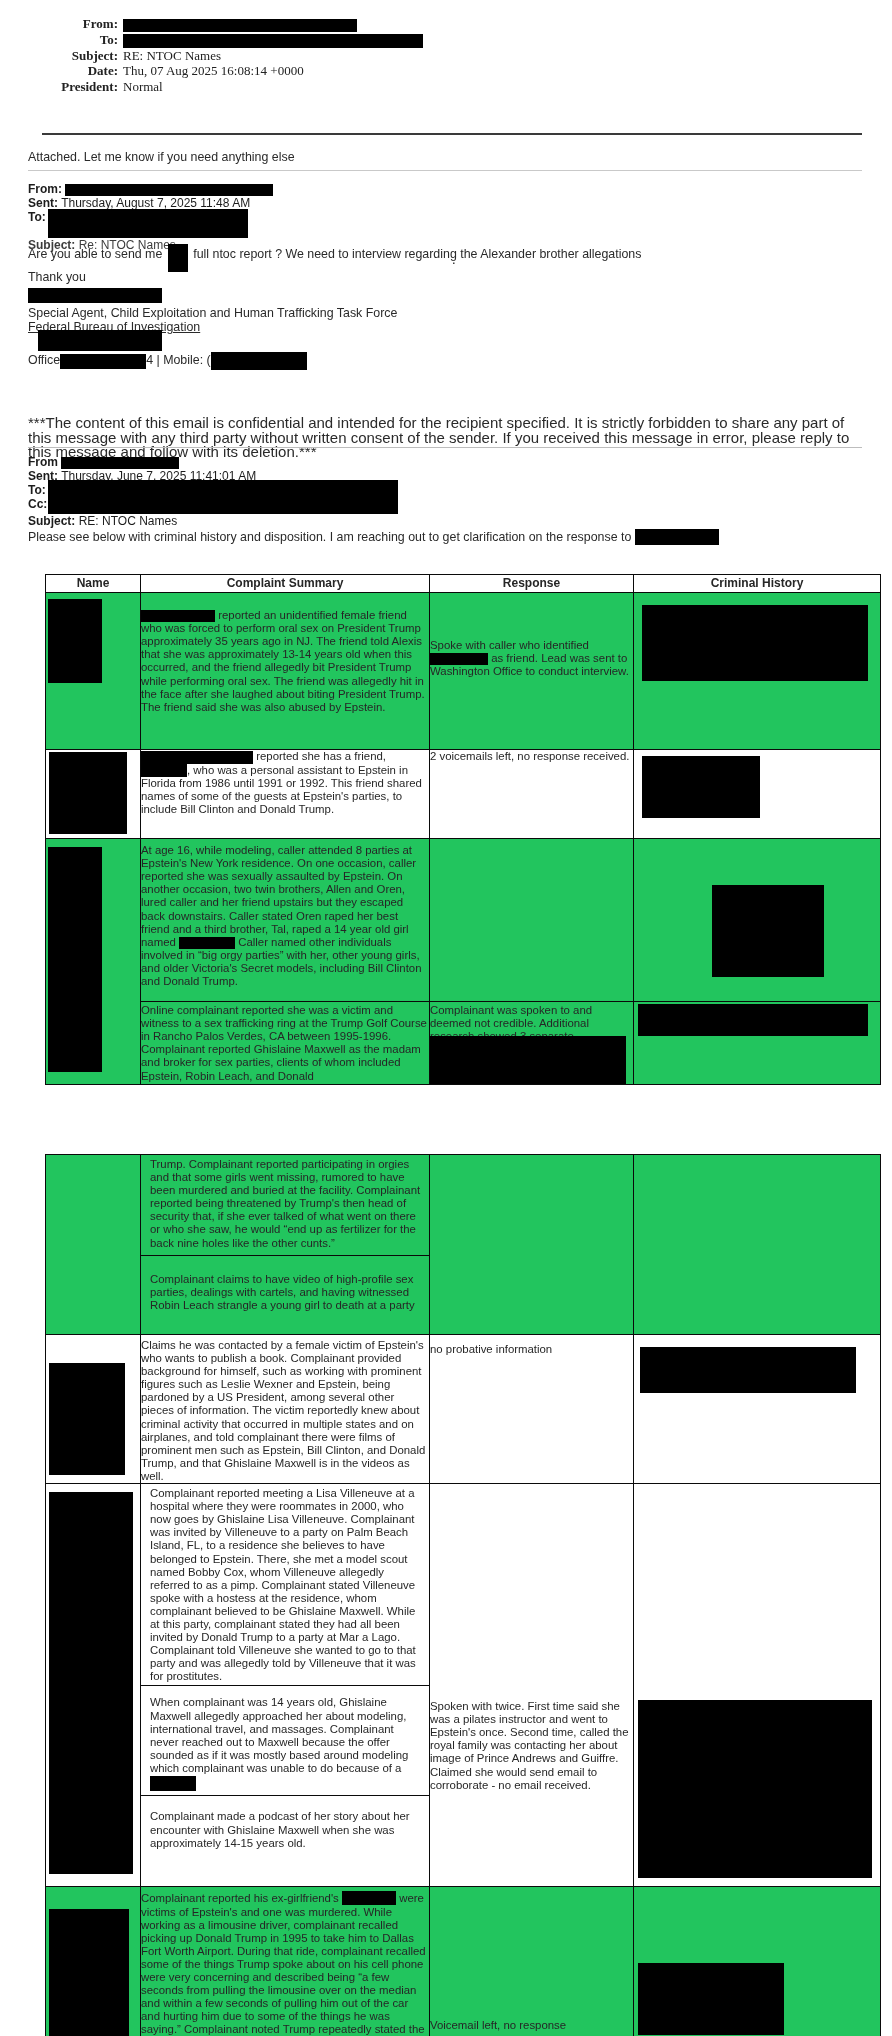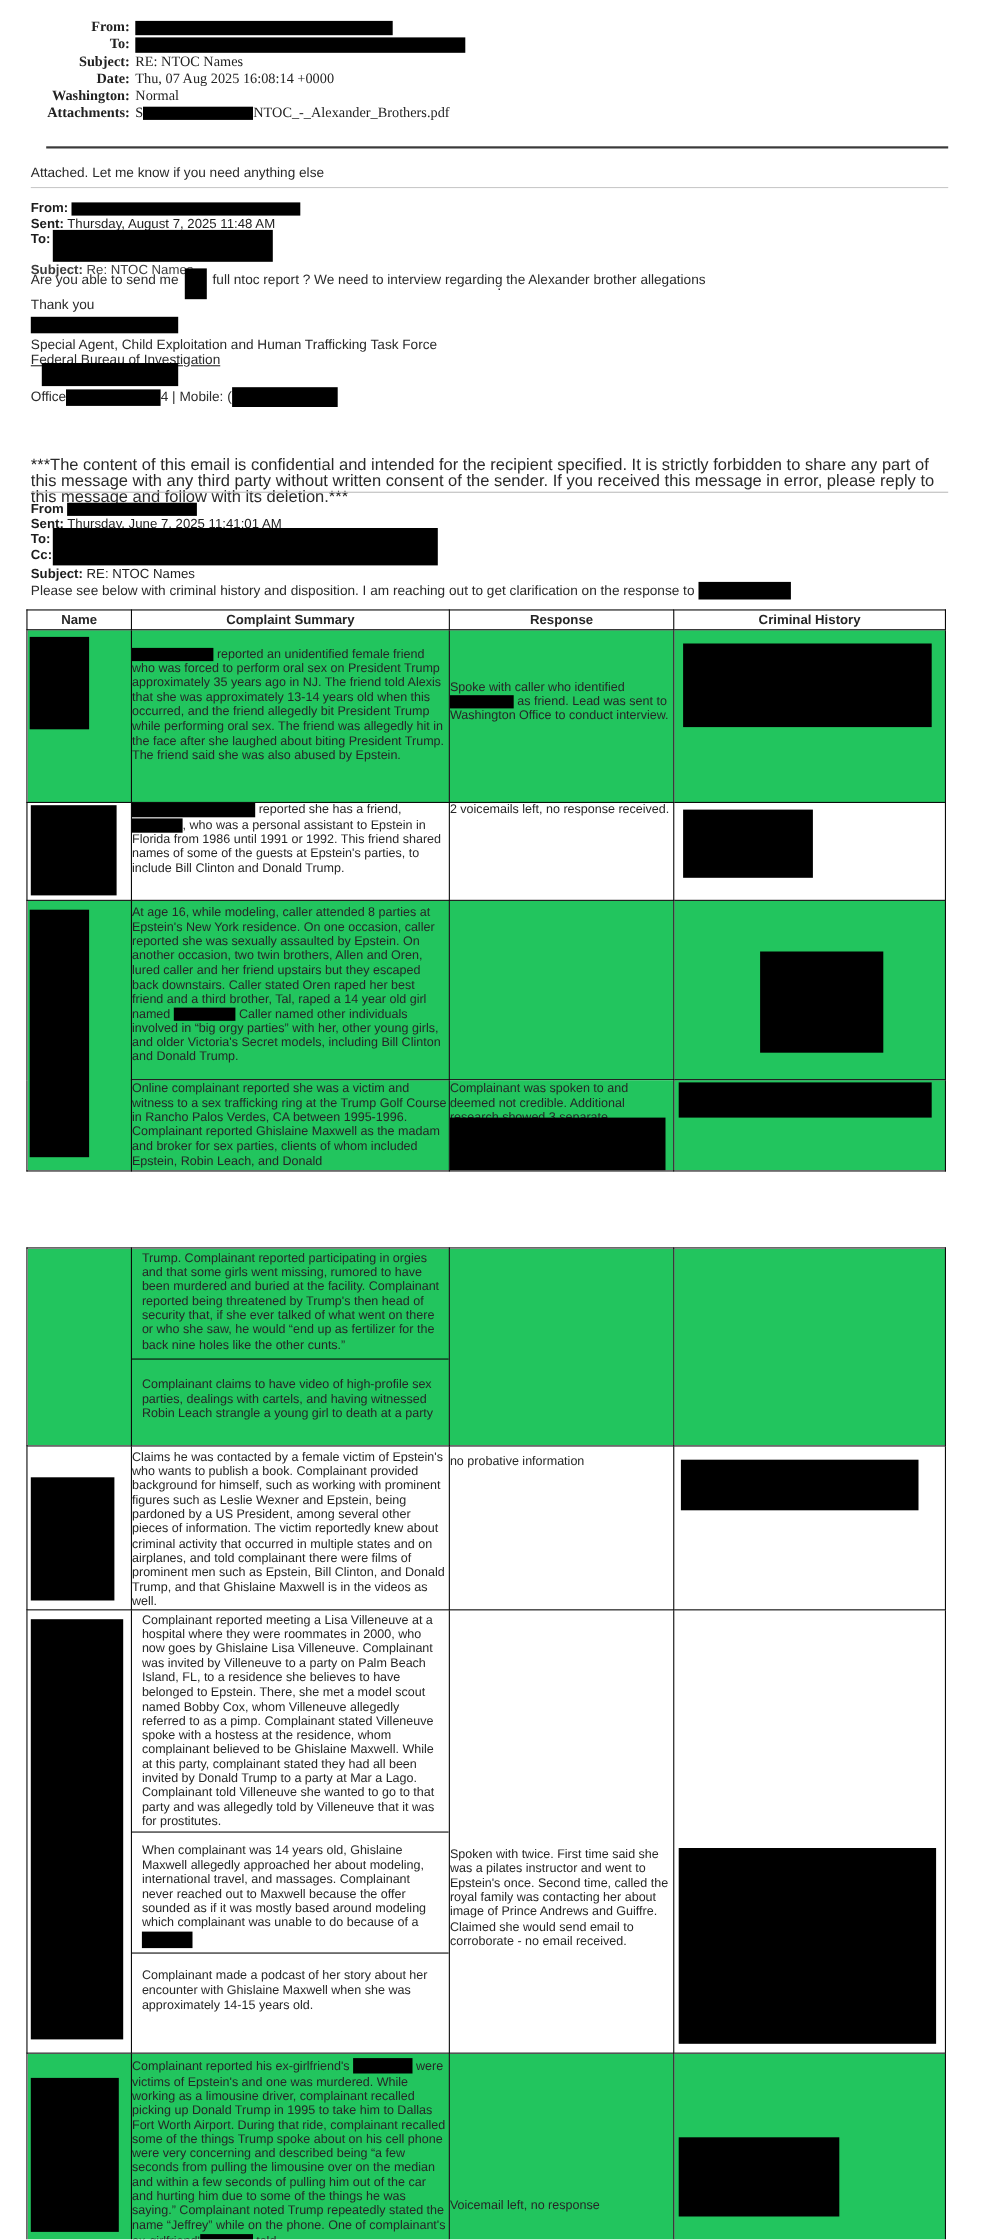--- a/index.html
+++ b/index.html
@@ -37,22 +37,22 @@
   .sig1     { position:absolute; top:306px; left:28px; }
   .sig2     { position:absolute; top:320px; left:28px; text-decoration:underline; }
   .sigblock { position:absolute; top:330px; left:38px; width:124px; height:21px; }
   .office   { position:absolute; top:352px; left:28px; }
   .straydot { position:absolute; top:252px; left:452px; font-size:13px; color:#111; }
 
   .disclaimer { position:absolute; top:416px; left:28px; width:838px; font-size:15px; line-height:14.5px; color:#2a2a2a; }
   .intro { position:absolute; top:529px; left:28px; width:840px; }
 
   
-  table.doc-table { position:absolute; left:24px; width:835px; border-collapse:collapse; table-layout:fixed;
-                    font-size:11.4px; line-height:13.1px; color:#262626; }
+  table.doc-table { position:absolute; left:45px; width:835px; border-collapse:collapse; table-layout:fixed;
+                    font-size:11.4px; line-height:13.1px; color:#262626;margin-top:20px; }
   .doc-table td, .doc-table th { border:1.5px solid #0a0a0a; vertical-align:top; padding:0; overflow:hidden; }
   .doc-table th { font-size:12px; font-weight:bold; text-align:center; padding:2px 0; background:#fff; }
   .yl { background:#22c55e; }
   .sum  { padding:3px 8px 2px 9px; }
   .resp { padding:3px 6px 2px 8px; }
   .sub { padding:3px 8px 2px 9px; box-sizing:border-box; }
   .sub-b { border-bottom:1.5px solid #0a0a0a; }
   .relcell { position:relative; }
 </style>
 </head>
@@ -71,26 +71,22 @@
     </div>
     <div class="hdr-row">
       <span class="hdr-label">Subject:</span>
       <span class="hdr-value">RE: NTOC Names</span>
     </div>
     <div class="hdr-row">
       <span class="hdr-label">Date:</span>
       <span class="hdr-value">Thu, 07 Aug 2025 16:08:14 +0000</span>
     </div>
     <div class="hdr-row">
-      <span class="hdr-label">Washington:</span>
+      <span class="hdr-label">President:</span>
       <span class="hdr-value">Normal</span>
-    </div>
-    <div class="hdr-row">
-      <span class="hdr-label">Attachments:</span>
-      <span class="hdr-value"><span>S</span><span class="bar" style="width:100px;height:12px"></span><span>NTOC_-_Alexander_Brothers.pdf</span></span>
     </div>
   </div>
 
   <div class="rule"></div>
 
   <div class="attached bodytext">Attached.  Let me know if you need anything else</div>
 
   <div class="sep1"></div>
 
   <div class="meta meta2" style="position:absolute;">

